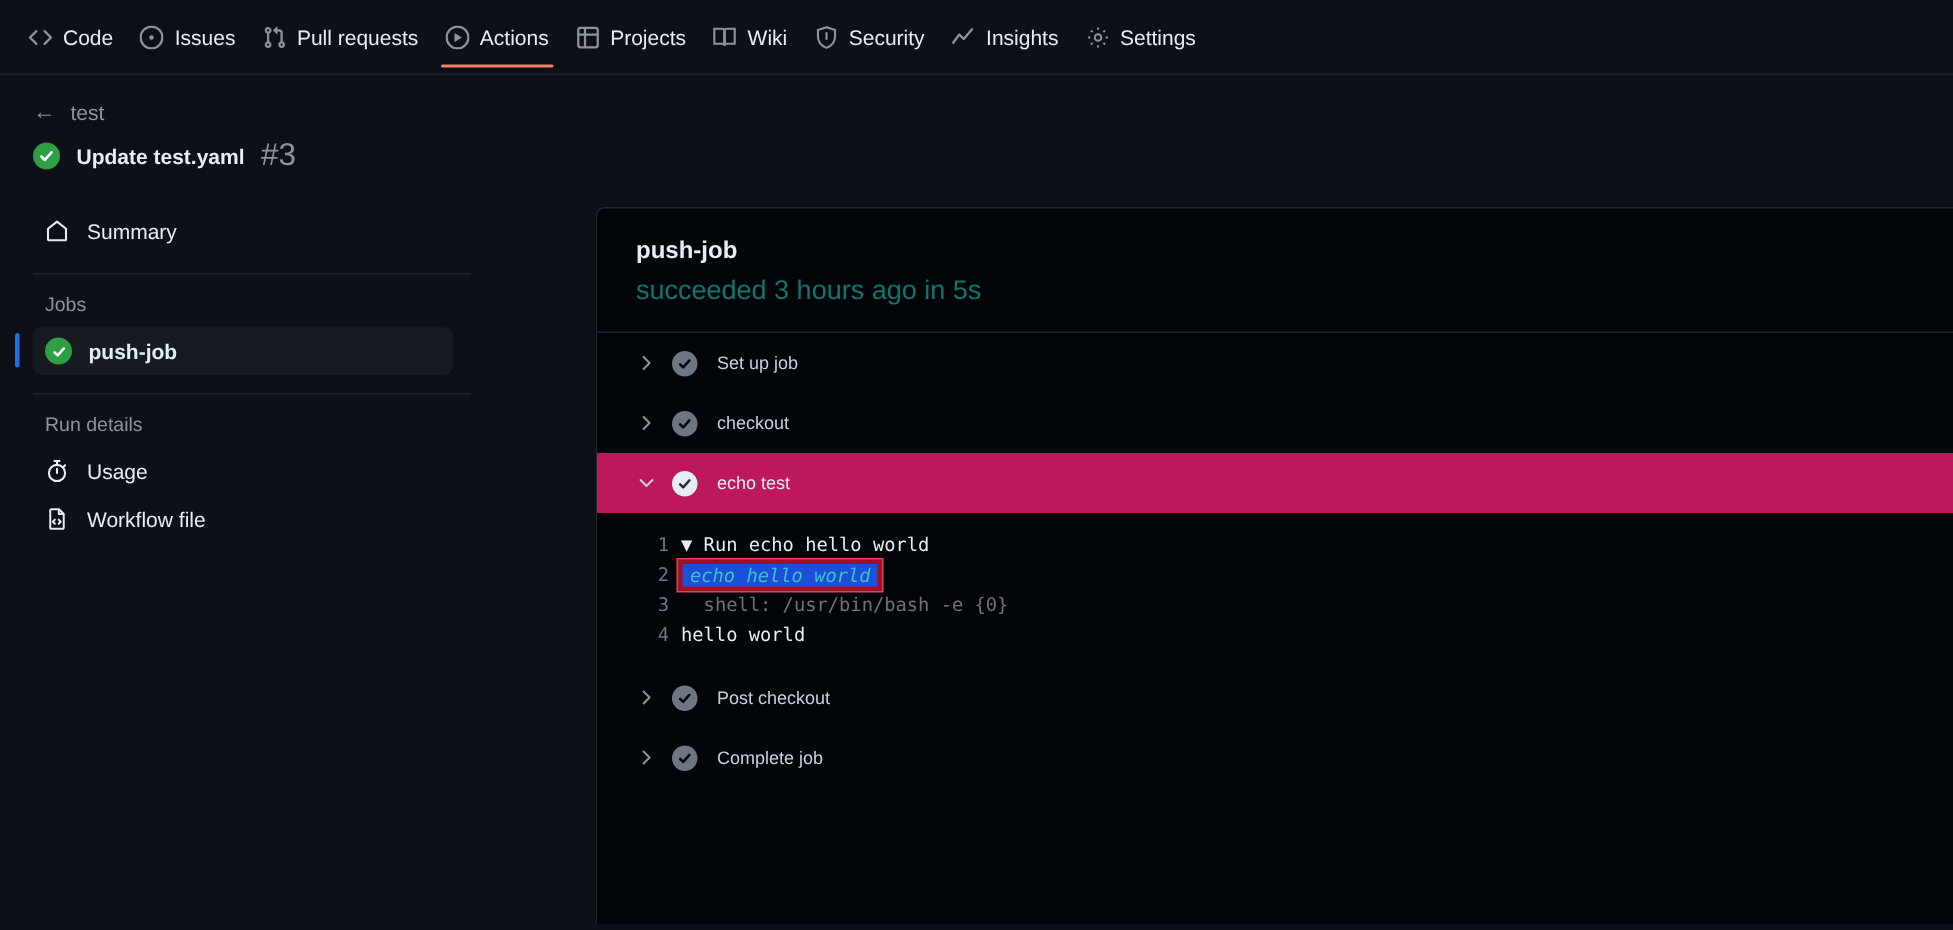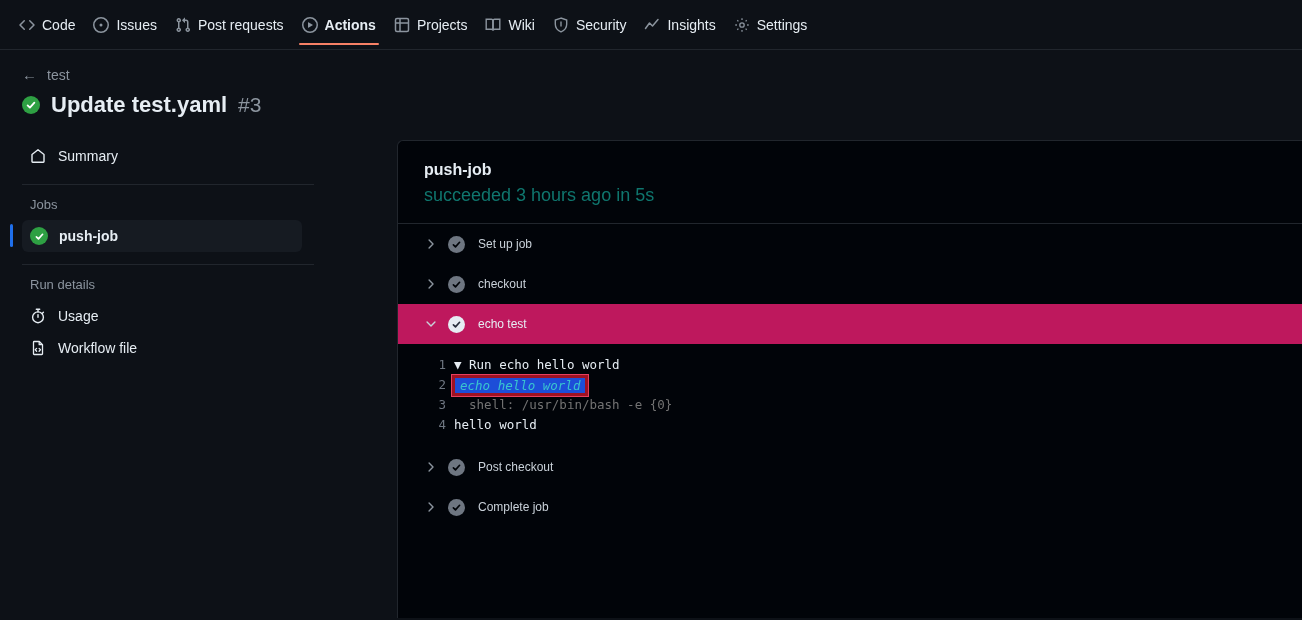--- a/index.html
+++ b/index.html
@@ -26,42 +26,42 @@
     display: flex; align-items: center; gap: 7px;
     padding: 0 9px;
     height: 41px;
     font-size: 14px;
     color: #e6edf3;
     cursor: pointer;
     position: relative;
     white-space: nowrap;
   }
   .navitem .ico { display: flex; align-items: center; color: #8b949e; }
-  .navitem.active { font-weight: bold; }
+  .navitem.active { font-weight: normal; }
   .navitem.active .underline {
     position: absolute;
     left: 6px; right: 6px; bottom: 0;
     height: 2px;
     background: #f78166;
     border-radius: 2px;
   }
 
   
   .pagehead { padding: 16px 0 0 22px; }
   .breadcrumb {
     display: flex; align-items: center; gap: 10px;
     font-size: 14px; color: #8b949e;
     cursor: pointer; width: max-content;
   }
   .breadcrumb .arrow { font-size: 15px; color: #8b949e; }
   .runtitle {
     display: flex; align-items: center; gap: 11px;
     margin-top: 9px;
   }
-  .runtitle .tname { font-size: 22px; font-weight: bold; color: #e6edf3; }
+  .runtitle .tname { font-size: 14px; font-weight: bold; color: #e6edf3; }
   .runtitle .rnum { font-size: 21px; color: #8b949e; font-weight: normal; }
 
   .check-green {
     width: 18px; height: 18px; border-radius: 50%;
     background: #2ea043;
     display: flex; align-items: center; justify-content: center;
     flex: 0 0 auto;
   }
   .check-green svg { display: block; }
 
@@ -196,21 +196,21 @@
     </span>
     <span>Issues</span>
   </div>
 
   <div class="navitem">
     <span class="ico">
       <svg width="16" height="16" viewBox="0 0 16 16" fill="currentColor">
           <path d="M1.5 3.25a2.25 2.25 0 1 1 3 2.122v5.256a2.251 2.251 0 1 1-1.5 0V5.372A2.25 2.25 0 0 1 1.5 3.25Zm5.677-.177L9.573.677A.25.25 0 0 1 10 .854V2.5h1A2.5 2.5 0 0 1 13.5 5v5.628a2.251 2.251 0 1 1-1.5 0V5a1 1 0 0 0-1-1h-1v1.646a.25.25 0 0 1-.427.177L7.177 3.427a.25.25 0 0 1 0-.354ZM3.75 2.5a.75.75 0 1 0 0 1.5.75.75 0 0 0 0-1.5Zm0 9.5a.75.75 0 1 0 0 1.5.75.75 0 0 0 0-1.5Zm8.25.75a.75.75 0 1 0 1.5 0 .75.75 0 0 0-1.5 0Z"></path>
         </svg>
     </span>
-    <span>Post requests</span>
+    <span>Pull requests</span>
   </div>
 
   <div class="navitem active">
     <span class="ico">
       <svg width="16" height="16" viewBox="0 0 16 16" fill="currentColor">
           <path d="M8 0a8 8 0 1 1 0 16A8 8 0 0 1 8 0ZM1.5 8a6.5 6.5 0 1 0 13 0 6.5 6.5 0 0 0-13 0Zm4.879-2.773 4.264 2.559a.25.25 0 0 1 0 .428l-4.264 2.559A.25.25 0 0 1 6 10.559V5.442a.25.25 0 0 1 .379-.215Z"></path>
         </svg>
     </span>
     <span>Actions</span>
     <span class="underline"></span>

